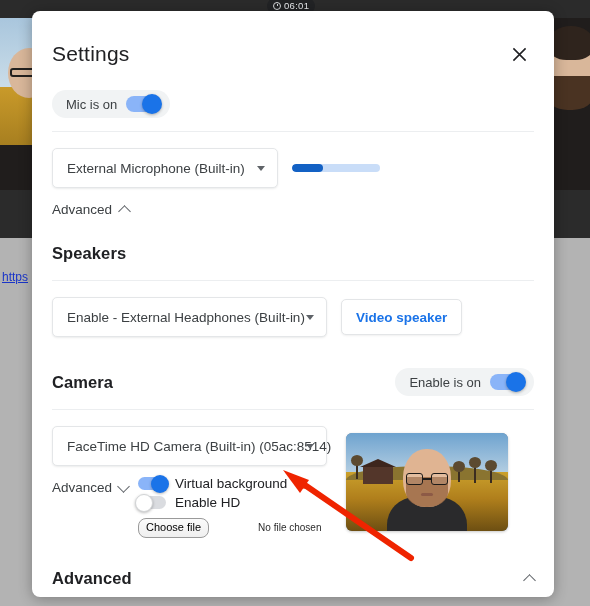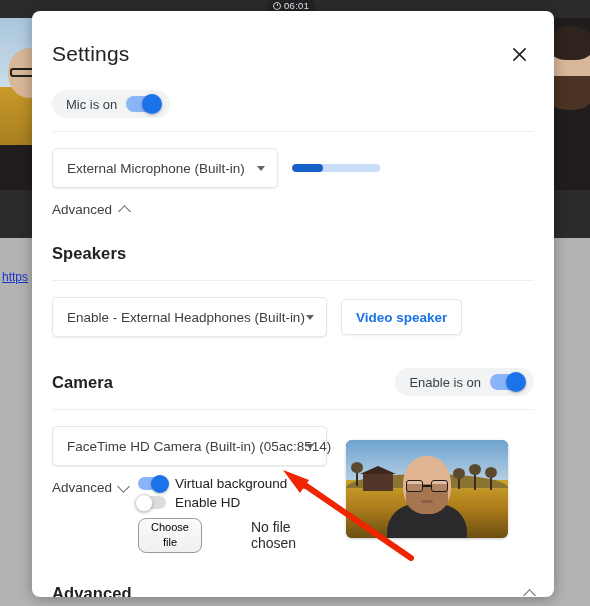--- a/index.html
+++ b/index.html
@@ -202,21 +202,21 @@
   .warn-ico { width: 12px; height: 12px; display: inline-block; }
 
   .file-row { display: flex; align-items: center; gap: 6px; margin-top: 4px; }
   .file-btn {
     font-family: "Liberation Sans", sans-serif;
     font-size: 11px; color: #000;
     background: linear-gradient(#fbfbfb, #efefef);
     border: 1px solid #9a9a9a; border-radius: 8px;
     padding: 1px 7px 2px; cursor: pointer; line-height: 1.35;
   }
-  .file-name { font-size: 14px; color: #2b2b2b; margin-left: 43px; }
+  .file-name { font-size: 10px; color: #2b2b2b; margin-left: 43px; }
 
   .cam-preview {
     flex: none; width: 162px; height: 98px; border-radius: 6px;
     overflow: hidden; position: relative; background: #6b86a0;
     box-shadow: 0 1px 3px rgba(0,0,0,.22);
   }
   .p-sky { position: absolute; inset: 0 0 54% 0; background: linear-gradient(#6ea3cf, #bcd3e4); }
   .p-hill { position: absolute; left: 0; right: 0; top: 40%; bottom: 0;
             background: linear-gradient(#caa02c 0%, #b07f1c 45%, #6d4f12 100%); }
   .p-hill::before {

